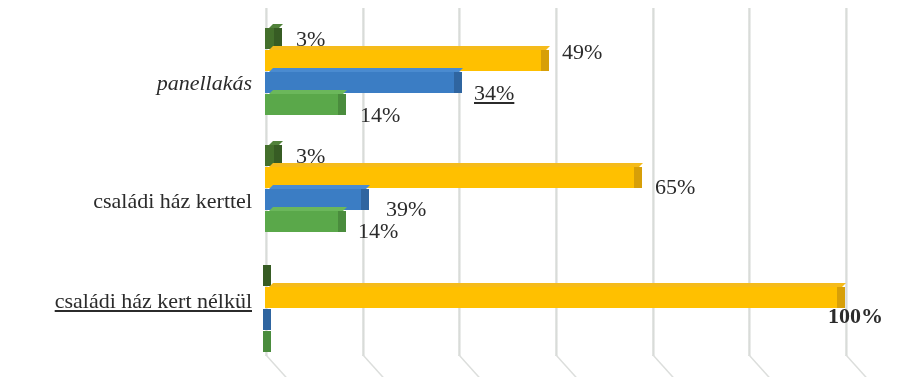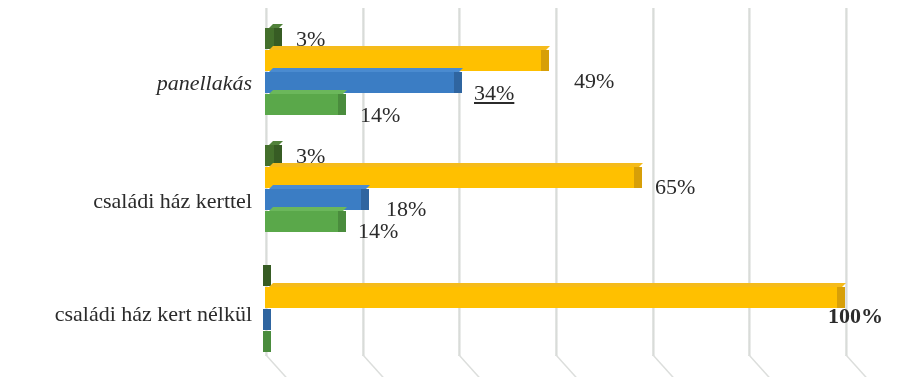--- a/index.html
+++ b/index.html
@@ -193,29 +193,29 @@
         <div class="bar s-lightgreen" style="left: 0px; top: 323px; width: 5.8px;">
           <div class="face"></div>
           <div class="cap"></div>
           <div class="top"></div>
         </div>
       </div>
   </div>
 
   <div id="value-labels">
       <div class="value-label" style="left: 296px; top: 28px;">3%</div>
-      <div class="value-label" style="left: 562px; top: 70px; margin-left: 12px;">49%</div>
+      <div class="value-label" style="left: 562px; top: 41px;">49%</div>
       <div class="value-label" style="left: 474px; top: 82px; text-decoration: underline;">34%</div>
       <div class="value-label" style="left: 360px; top: 104px;">14%</div>
       <div class="value-label" style="left: 296px; top: 145px;">3%</div>
       <div class="value-label" style="left: 655px; top: 176px;">65%</div>
-      <div class="value-label" style="left: 386px; top: 198px;">18%</div>
+      <div class="value-label" style="left: 386px; top: 198px;">39%</div>
       <div class="value-label" style="left: 358px; top: 220px;">14%</div>
       <div class="value-label" style="left: 828px; top: 305px; font-weight: bold;">100%</div>
     </div>
 
   <div id="category-labels">
       <div class="cat-label" style="right: 652px; top: 72px; font-style: italic;">panellakás</div>
       <div class="cat-label" style="right: 652px; top: 190px;">családi ház kerttel</div>
-      <div class="cat-label" style="right: 652px; top: 303px;">családi ház kert nélkül</div>
+      <div class="cat-label" style="right: 652px; top: 290px; text-decoration: underline;">családi ház kert nélkül</div>
     </div>
 
 </div>
 
 </body></html>

